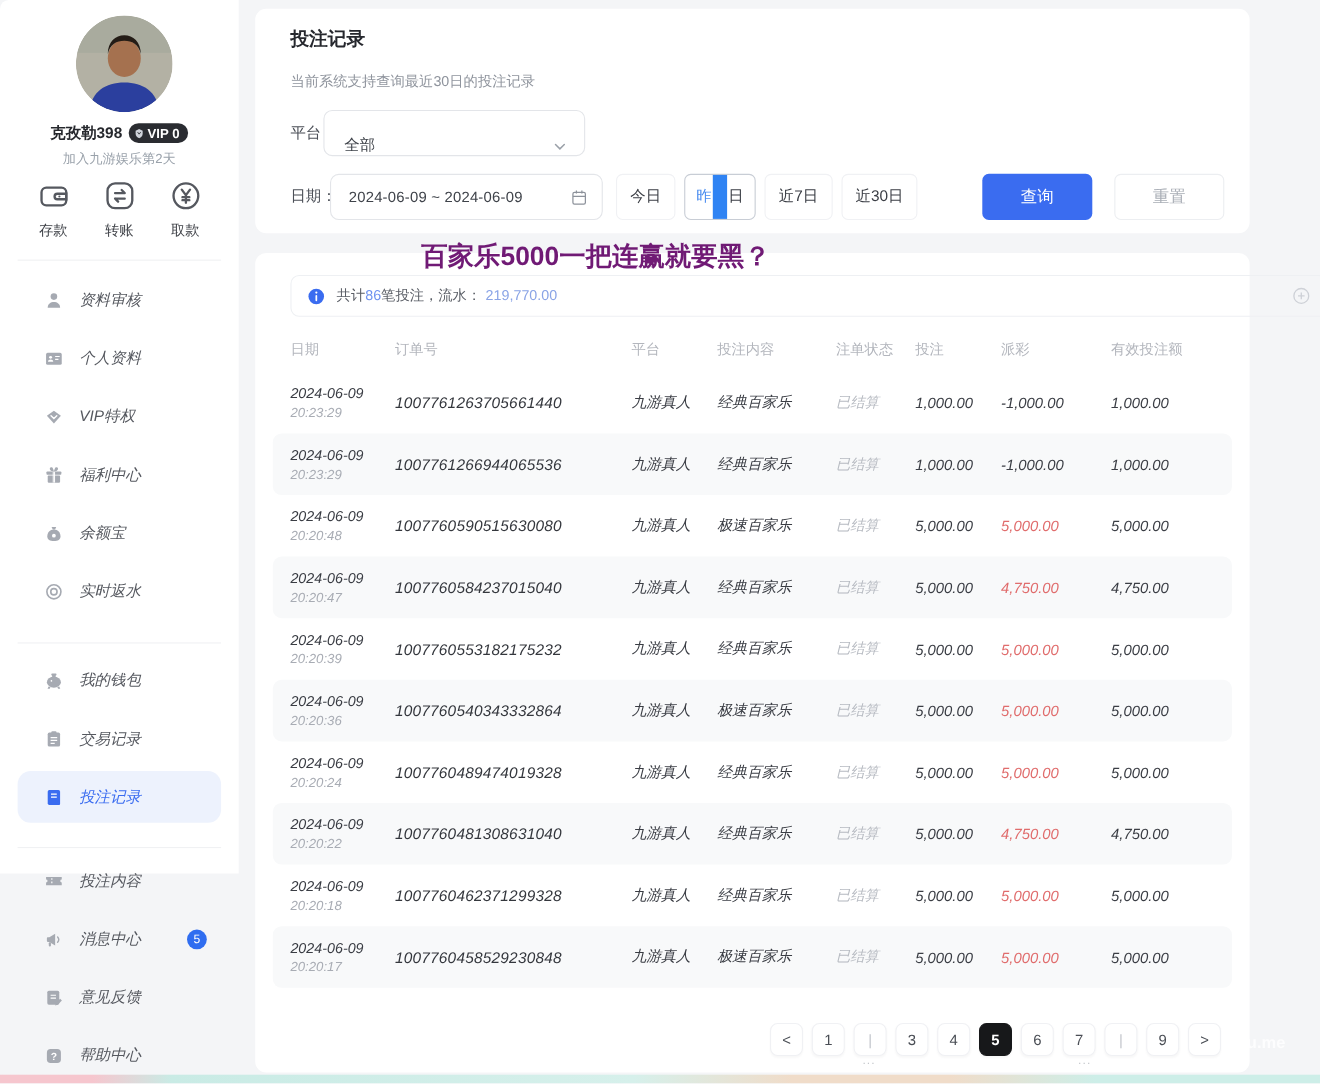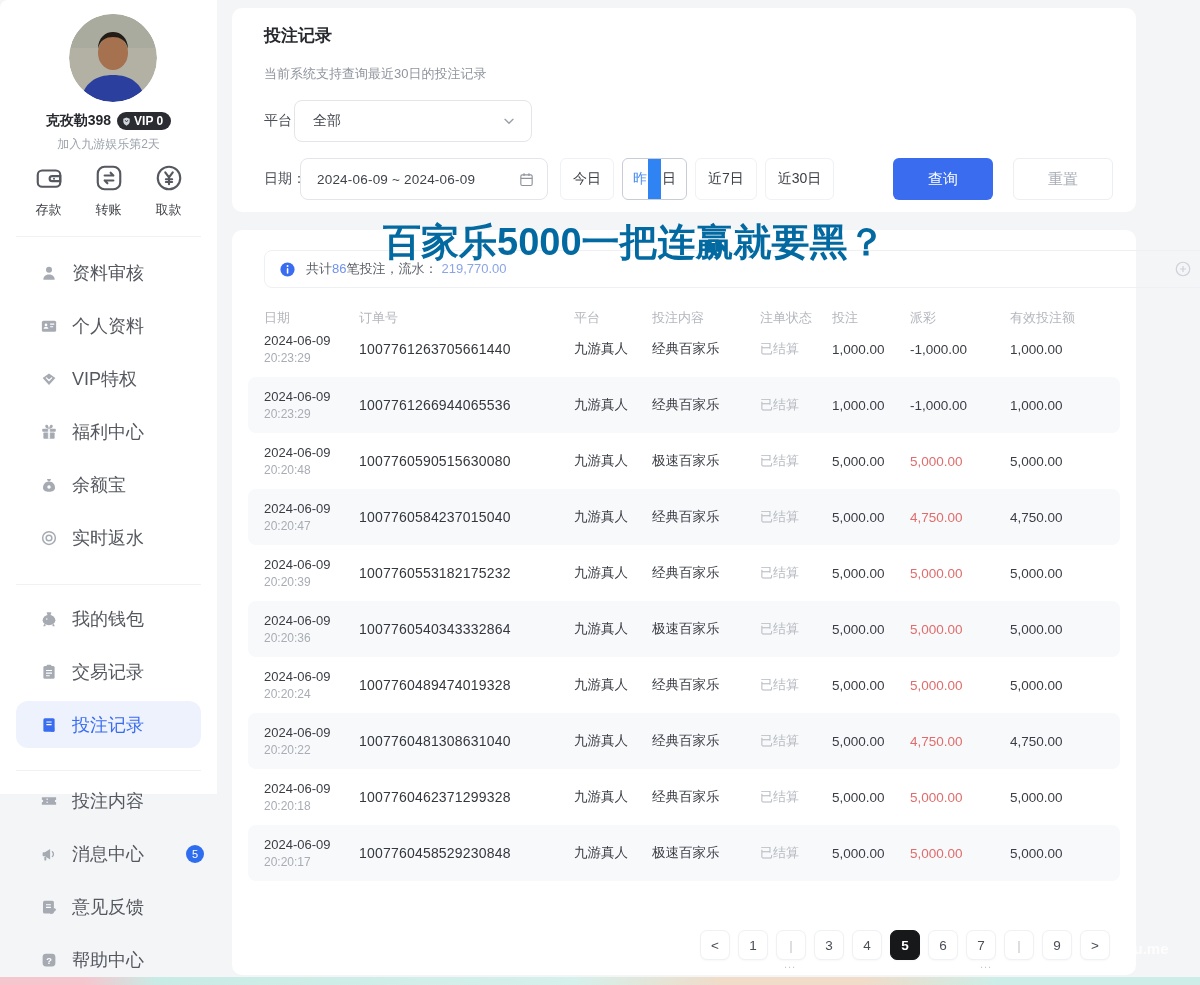--- a/index.html
+++ b/index.html
@@ -26,73 +26,73 @@
   .join-text { position:absolute; left:0; top:136px; width:100%; text-align:center; font-size:12px; color:#9aa2ab; }
   .quick-actions { position:absolute; left:0; top:163px; width:100%; display:flex; justify-content:center; gap:30px; }
   .qa-item { display:flex; flex-direction:column; align-items:center; gap:8px; cursor:pointer; }
   .qa-item svg { width:30px; height:30px; color:#55585f; }
   .qa-label { font-size:13px; color:#3c3f45; }
   .side-divider { position:absolute; left:16px; width:185px; height:1px; background:#f0f1f3; }
   .menu-group { position:absolute; left:0; width:217px; display:flex; flex-direction:column; }
   .menu-item { position:relative; height:53px; display:flex; align-items:center; padding-left:40px; cursor:pointer; }
   .menu-item .mi-icon { width:18px; height:18px; color:#a6aab2; margin-right:14px; }
   .menu-item .mi-icon svg { width:18px; height:18px; }
-  .menu-item .mi-label { font-size:18px; color:#55585f; }
+  .menu-item .mi-label { font-size:14px; color:#55585f;font-style:italic; }
   .menu-item.active::before {
     content:""; position:absolute; left:16px; top:3px; width:185px; height:47px;
     background:#edf2fd; border-radius:12px; z-index:0;
   }
   .menu-item.active .mi-icon, .menu-item.active .mi-label { position:relative; z-index:1; }
   .menu-item.active .mi-icon { color:#3a6cf0; }
   .menu-item.active .mi-label { color:#3a6cf0; }
   .mi-badge { position:relative; z-index:1; margin-left:42px; width:18px; height:18px; border-radius:50%; background:#2f6df0; color:#fff; font-size:11px; display:flex; align-items:center; justify-content:center; }
 
   
   .card { position:absolute; background:#fff; border-radius:10px; }
   .header-card { left:232px; top:8px; width:904px; height:204px; }
   .table-card  { left:232px; top:230px; width:904px; height:745px; }
 
   
   .page-title { position:absolute; left:32px; top:16px; font-size:17px; font-weight:bold; color:#26282e; }
   .page-subtitle { position:absolute; left:32px; top:57px; font-size:13px; color:#8f949d; }
   .filter-label { font-size:14px; color:#4b4f57; }
   .platform-label { position:absolute; left:32px; top:104px; }
-  .platform-select { position:absolute; left:62px; top:92px; width:238px; height:42px; border:1px solid #e3e5e9; border-radius:8px; background:#fff; display:flex; align-items:center; padding:0 14px 0 18px; cursor:pointer; }
+  .platform-select { position:absolute; left:62px; top:92px; width:238px; height:42px; border:1px solid #e3e5e9; border-radius:8px; background:#fff; display:flex; align-items:flex-end; padding:0 14px 0 18px; cursor:pointer; }
   .platform-value { font-size:14px; color:#3f434a; }
   .select-chevron { margin-left:auto; width:16px; height:16px; color:#9aa0a8; }
   .select-chevron svg { width:16px; height:16px; }
   .date-label { position:absolute; left:32px; top:162px; }
   .date-input { position:absolute; left:68px; top:150px; width:248px; height:42px; border:1px solid #e3e5e9; border-radius:8px; background:#fff; display:flex; align-items:center; padding:0 12px 0 16px; cursor:text; }
   .date-value { font-size:13.5px; color:#3f434a; letter-spacing:.2px; }
   .date-cal { margin-left:auto; width:17px; height:17px; color:#8d929b; }
   .date-cal svg { width:17px; height:17px; }
   .range-group { position:absolute; left:328px; top:150px; display:flex; gap:8px; }
   .range-btn { height:42px; padding:0 12px; background:#fff; border:1px solid #f0f1f4; border-radius:6px; font-size:14px; color:#3a3d44; display:flex; align-items:center; justify-content:center; cursor:pointer; font-family:inherit; }
   .range-btn.selected { border:1px solid #c8cdd5; padding:0 10px; }
   .rb-first { color:#4a8df0; }
   .rb-selbar { display:inline-block; width:13px; height:40px; background:#2f83f3; margin:0 1px; }
   .query-btn { position:absolute; left:661px; top:150px; width:100px; height:42px; background:#3a6cf0; border:none; border-radius:6px; color:#fff; font-size:15px; cursor:pointer; font-family:inherit; }
   .reset-btn { position:absolute; left:781px; top:150px; width:100px; height:42px; background:#fff; border:1px solid #eceef1; border-radius:6px; color:#a8adb5; font-size:15px; cursor:pointer; font-family:inherit; }
 
   
-  .annotation { position:absolute; left:383px; top:217px; font-size:38px; font-weight:bold; color:#0369a1; z-index:5; white-space:nowrap; }
+  .annotation { position:absolute; left:383px; top:217px; font-size:24px; font-weight:bold; color:#701a75; z-index:5; white-space:nowrap; }
 
   
   .summary-bar { position:absolute; left:32px; top:20px; width:943px; height:38px; border:1px solid #eef0f3; border-radius:8px; display:flex; align-items:center; padding:8px 14px; }
   .summary-bar .info-icon { width:17px; height:17px; margin-right:10px; }
   .summary-text { font-size:13px; color:#5a5e66; }
   .sum-count { color:#6e92f0; }
   .sum-amount { color:#8aa4e6; margin-left:4px; }
   .expand-icon { margin-left:auto; width:18px; height:18px; color:#ced1d7; cursor:pointer; }
   .expand-icon svg { width:18px; height:18px; }
 
   
   .tbl-grid { display:grid; grid-template-columns:95px 215px 78px 108px 72px 78px 100px 94px; align-items:center; }
   .tbl-header { position:absolute; left:32px; top:72px; width:840px; height:32px; font-size:13px; color:#b3b6bd; }
-  .tbl-rows { position:absolute; left:16px; top:91px; width:872px; }
+  .tbl-rows { position:absolute; left:16px; top:108px; width:872px;font-style:italic; }
   .tbl-row { width:872px; height:56px; padding:0 16px; border-radius:8px; }
   .tbl-row:nth-child(even) { background:#f8f9fa; }
   .cell-date { font-size:13px; color:#3a3d44; }
   .cell-time { font-size:12px; color:#a8acb4; margin-top:3px; }
   .cell-order { font-size:14px; color:#34373d; letter-spacing:.2px; }
   .cell-plain { font-size:13.5px; color:#3a3d44; }
   .cell-status { font-size:13px; color:#b6bac1; }
   .cell-payout.red { color:#e06c6c; }
 
   

